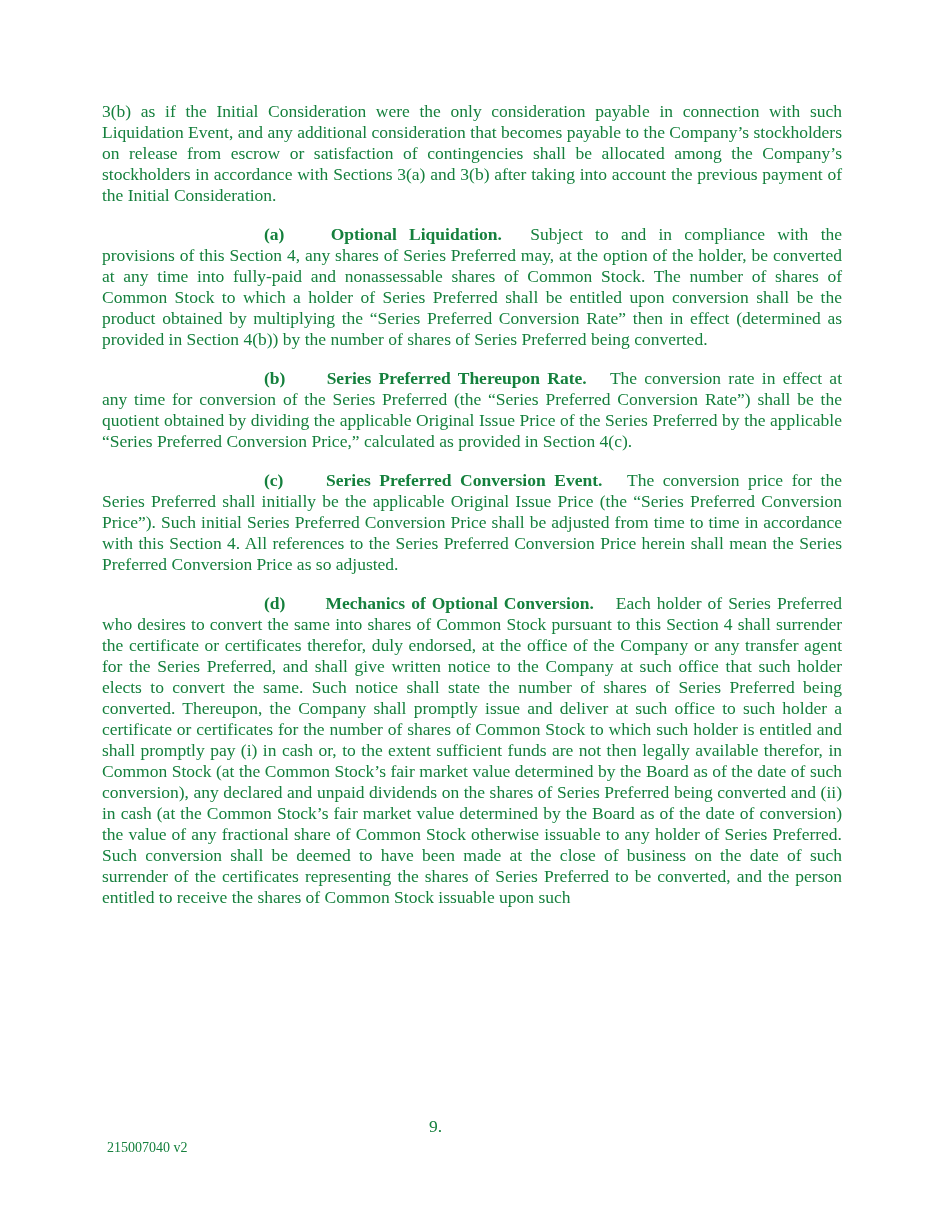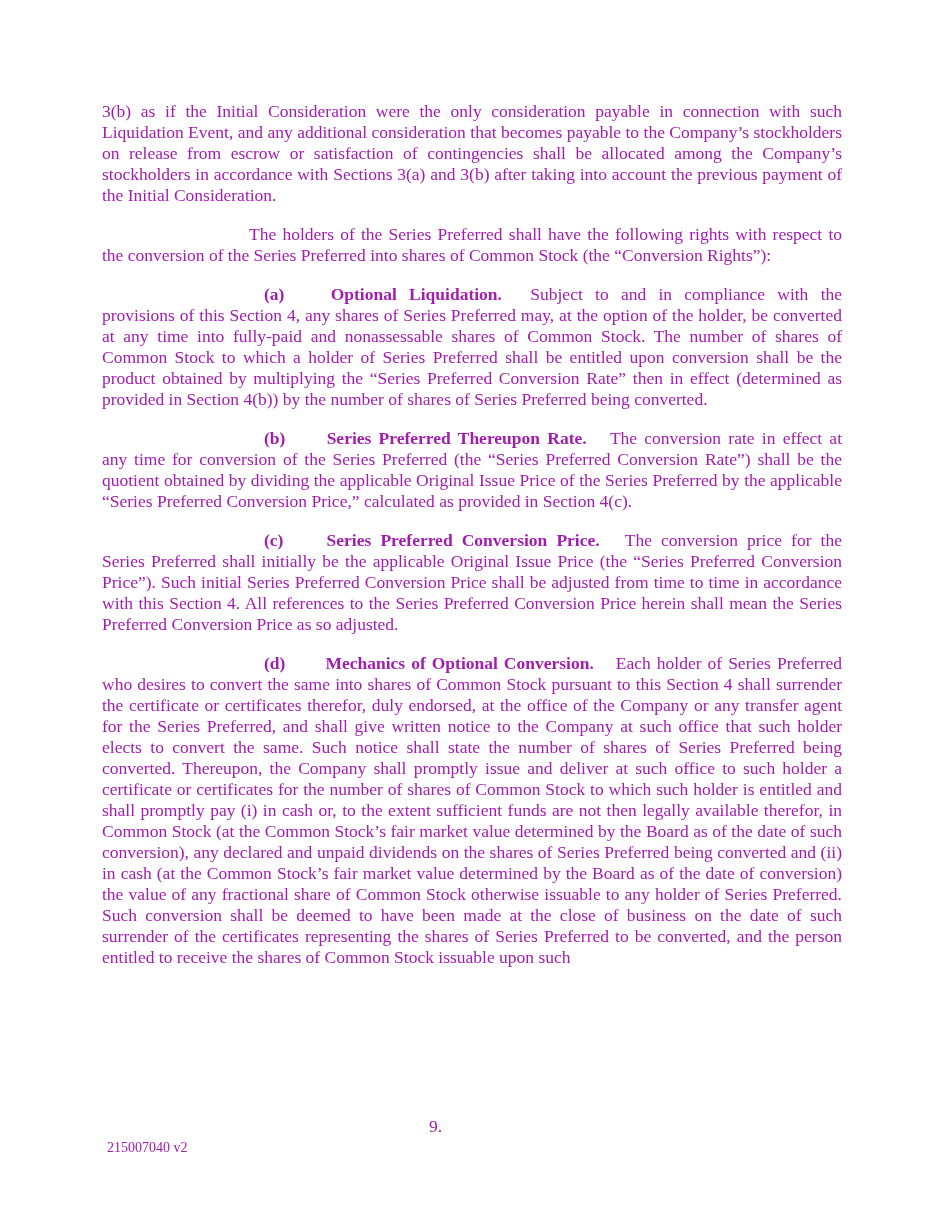--- a/index.html
+++ b/index.html
@@ -6,21 +6,21 @@
     margin: 0;
     padding: 0;
     background: #ffffff;
   }
   .page {
     position: relative;
     width: 871px;
     height: 1209px;
     background: #ffffff;
     font-family: "Liberation Serif", serif;
-    color: #a21caf;
+    color: #15803d;
     overflow: hidden;
   }
   .content {
     position: absolute;
     left: 102px;
     top: 101px;
     width: 740px;
     font-size: 17.5px;
     line-height: 21px;
     text-align: justify;
@@ -62,37 +62,36 @@
 </style>
 </head>
 <body>
 
 <div class="page">
   <div class="content">
 
     <p class="para">3(b) as if the Initial Consideration were the only consideration payable in connection with such Liquidation Event, and any additional consideration that becomes payable to the Company’s stockholders on release from escrow or satisfaction of contingencies shall be allocated among the Company’s stockholders in accordance with Sections 3(a) and 3(b) after taking into account the previous payment of the Initial Consideration.</p>
 
 
-    <p class="intro">The holders of the Series Preferred shall have the following rights with respect to the conversion of the Series Preferred into shares of Common Stock (the “Conversion Rights”):</p>
 
     <p class="sub">
       <span class="s-label">(a)</span>
       <span class="s-title">Optional Liquidation.</span>
       <span class="s-body">Subject to and in compliance with the provisions of this Section 4, any shares of Series Preferred may, at the option of the holder, be converted at any time into fully-paid and nonassessable shares of Common Stock.  The number of shares of Common Stock to which a holder of Series Preferred shall be entitled upon conversion shall be the product obtained by multiplying the “Series Preferred Conversion Rate” then in effect (determined as provided in Section 4(b)) by the number of shares of Series Preferred being converted.</span>
     </p>
 
     <p class="sub">
       <span class="s-label">(b)</span>
       <span class="s-title">Series Preferred Thereupon Rate.</span>
       <span class="s-body">The conversion rate in effect at any time for conversion of the Series Preferred (the “Series Preferred Conversion Rate”) shall be the quotient obtained by dividing the applicable Original Issue Price of the Series Preferred by the applicable “Series Preferred Conversion Price,” calculated as provided in Section 4(c).</span>
     </p>
 
     <p class="sub">
       <span class="s-label">(c)</span>
-      <span class="s-title">Series Preferred Conversion Price.</span>
+      <span class="s-title">Series Preferred Conversion Event.</span>
       <span class="s-body">The conversion price for the Series Preferred shall initially be the applicable Original Issue Price (the “Series Preferred Conversion Price”).  Such initial Series Preferred Conversion Price shall be adjusted from time to time in accordance with this Section 4.  All references to the Series Preferred Conversion Price herein shall mean the Series Preferred Conversion Price as so adjusted.</span>
     </p>
 
     <p class="sub">
       <span class="s-label">(d)</span>
       <span class="s-title">Mechanics of Optional Conversion.</span>
       <span class="s-body">Each holder of Series Preferred who desires to convert the same into shares of Common Stock pursuant to this Section 4 shall surrender the certificate or certificates therefor, duly endorsed, at the office of the Company or any transfer agent for the Series Preferred, and shall give written notice to the Company at such office that such holder elects to convert the same.  Such notice shall state the number of shares of Series Preferred being converted.  Thereupon, the Company shall promptly issue and deliver at such office to such holder a certificate or certificates for the number of shares of Common Stock to which such holder is entitled and shall promptly pay (i) in cash or, to the extent sufficient funds are not then legally available therefor, in Common Stock (at the Common Stock’s fair market value determined by the Board as of the date of such conversion), any declared and unpaid dividends on the shares of Series Preferred being converted and (ii) in cash (at the Common Stock’s fair market value determined by the Board as of the date of conversion) the value of any fractional share of Common Stock otherwise issuable to any holder of Series Preferred.  Such conversion shall be deemed to have been made at the close of business on the date of such surrender of the certificates representing the shares of Series Preferred to be converted, and the person entitled to receive the shares of Common Stock issuable upon such</span>
     </p>
 
   </div>

